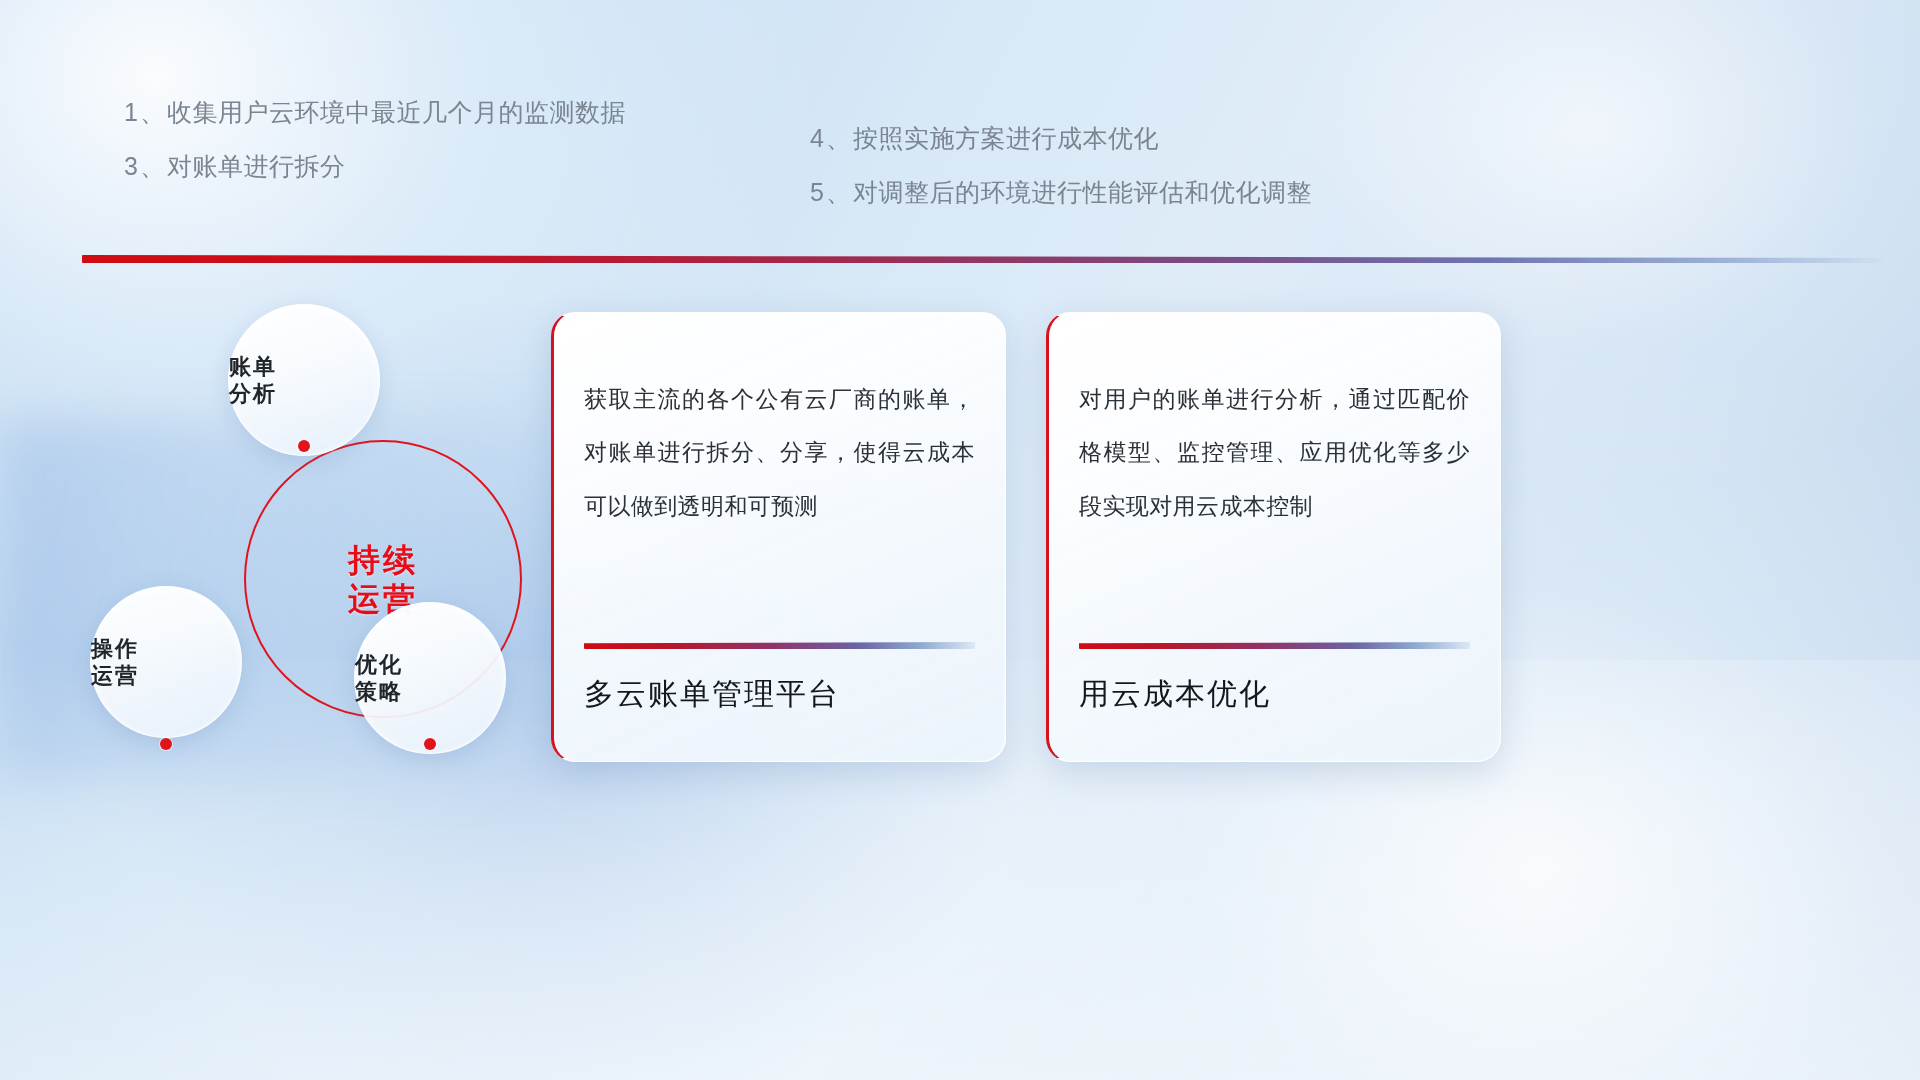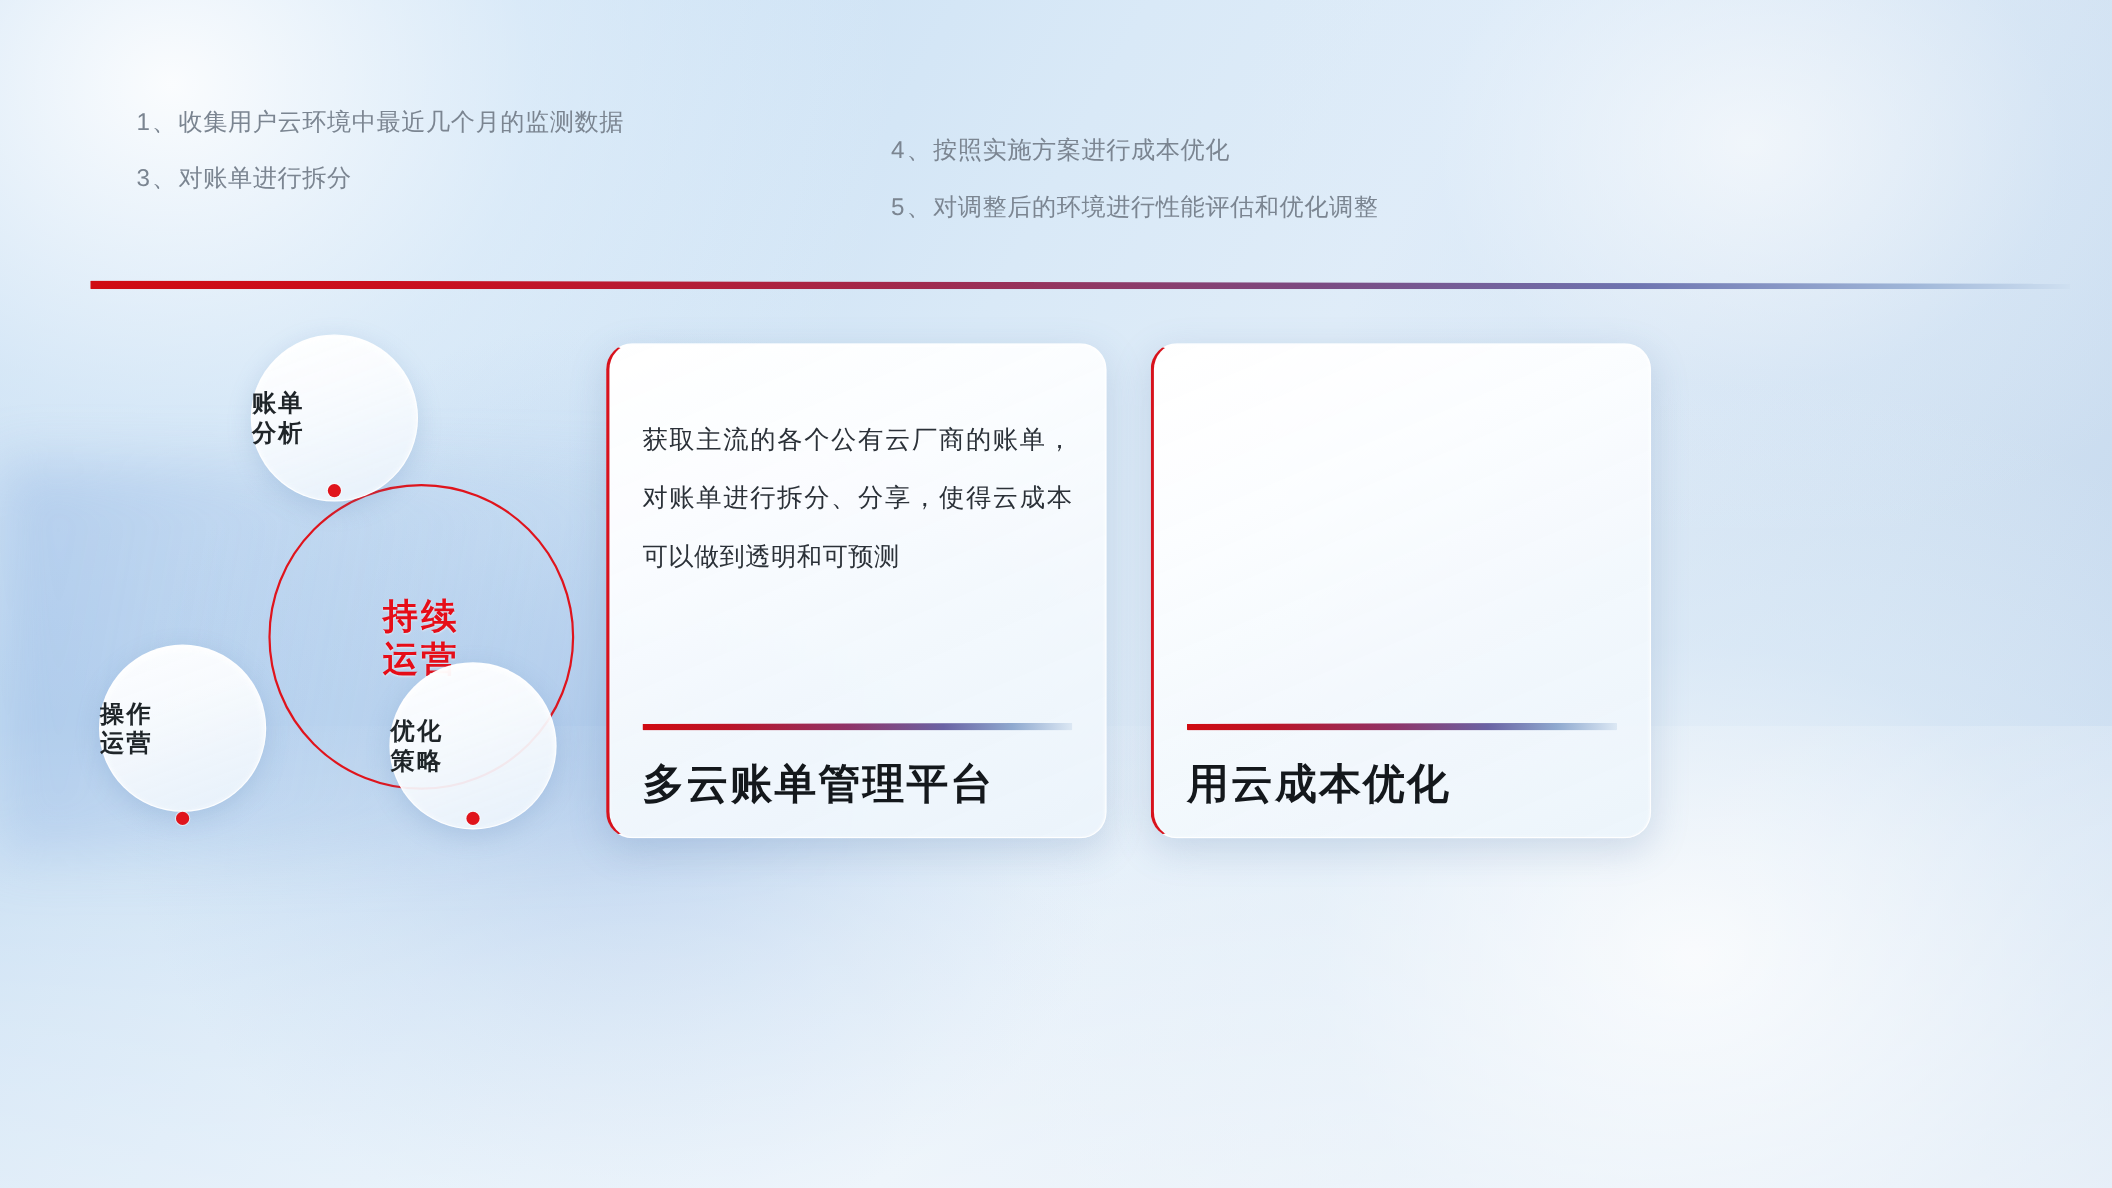--- a/index.html
+++ b/index.html
@@ -49,21 +49,21 @@
     position:absolute; left:0; top:420px; width:760px; height:360px;
     background:linear-gradient(100deg, rgba(120,160,220,.30) 0%, rgba(150,186,228,.12) 60%, rgba(190,214,238,0) 100%);
     filter:blur(24px);
   }
 
   
   .list-col{ position:absolute; }
   .list-left{ left:124px; top:100px; }
   .list-right{ left:810px; top:126px; }
   .list-item{
-    font-size:22px;
+    font-size:25px;
     line-height:1;
     color:#7b8591;
     margin-bottom:29px;
     white-space:nowrap;
     letter-spacing:.5px;
   }
   .list-item .num{ letter-spacing:2px; }
 
   
   .top-rule{
@@ -137,22 +137,22 @@
     letter-spacing:.4px; text-align:justify;
     flex:0 0 auto;
   }
   .card-divider{
     height:7px; margin-top:auto; margin-bottom:30px;
     background:linear-gradient(90deg,#d00b12 0%,#bb1427 20%,#8f3468 48%,#6a63a4 70%,#8fa9cf 86%,#dce8f4 100%);
     clip-path:polygon(0 18%, 100% 0, 100% 100%, 0 100%);
     border-radius:1px;
   }
   .card-title{
-    font-size:38px; font-weight:700; color:#14181c;
-    letter-spacing:2px; line-height:1; margin-bottom:29px;
+    font-size:30px; font-weight:400; color:#14181c;
+    letter-spacing:2px; line-height:1; margin-bottom:52px;
   }
 </style>
 </head>
 <body>
 
 <div class="bg-base"></div>
 <div class="bg-glow-tl"></div>
 <div class="bg-band"></div>
 <div class="bg-glow-mid"></div>
 <div class="bg-glow-tr"></div>
@@ -205,15 +205,16 @@
   <div class="dot d-right"></div>
 </div>
 
 <div class="card card-1">
   <div class="card-body">获取主流的各个公有云厂商的账单，对账单进行拆分、分享，使得云成本可以做到透明和可预测</div>
   <div class="card-divider"></div>
   <div class="card-title">多云账单管理平台</div>
 </div>
 
 <div class="card card-2">
+  <div class="card-body">对用户的账单进行分析，通过匹配价格模型、监控管理、应用优化等多少段实现对用云成本控制</div>
   <div class="card-divider"></div>
   <div class="card-title">用云成本优化</div>
 </div>
 
 </body></html>

